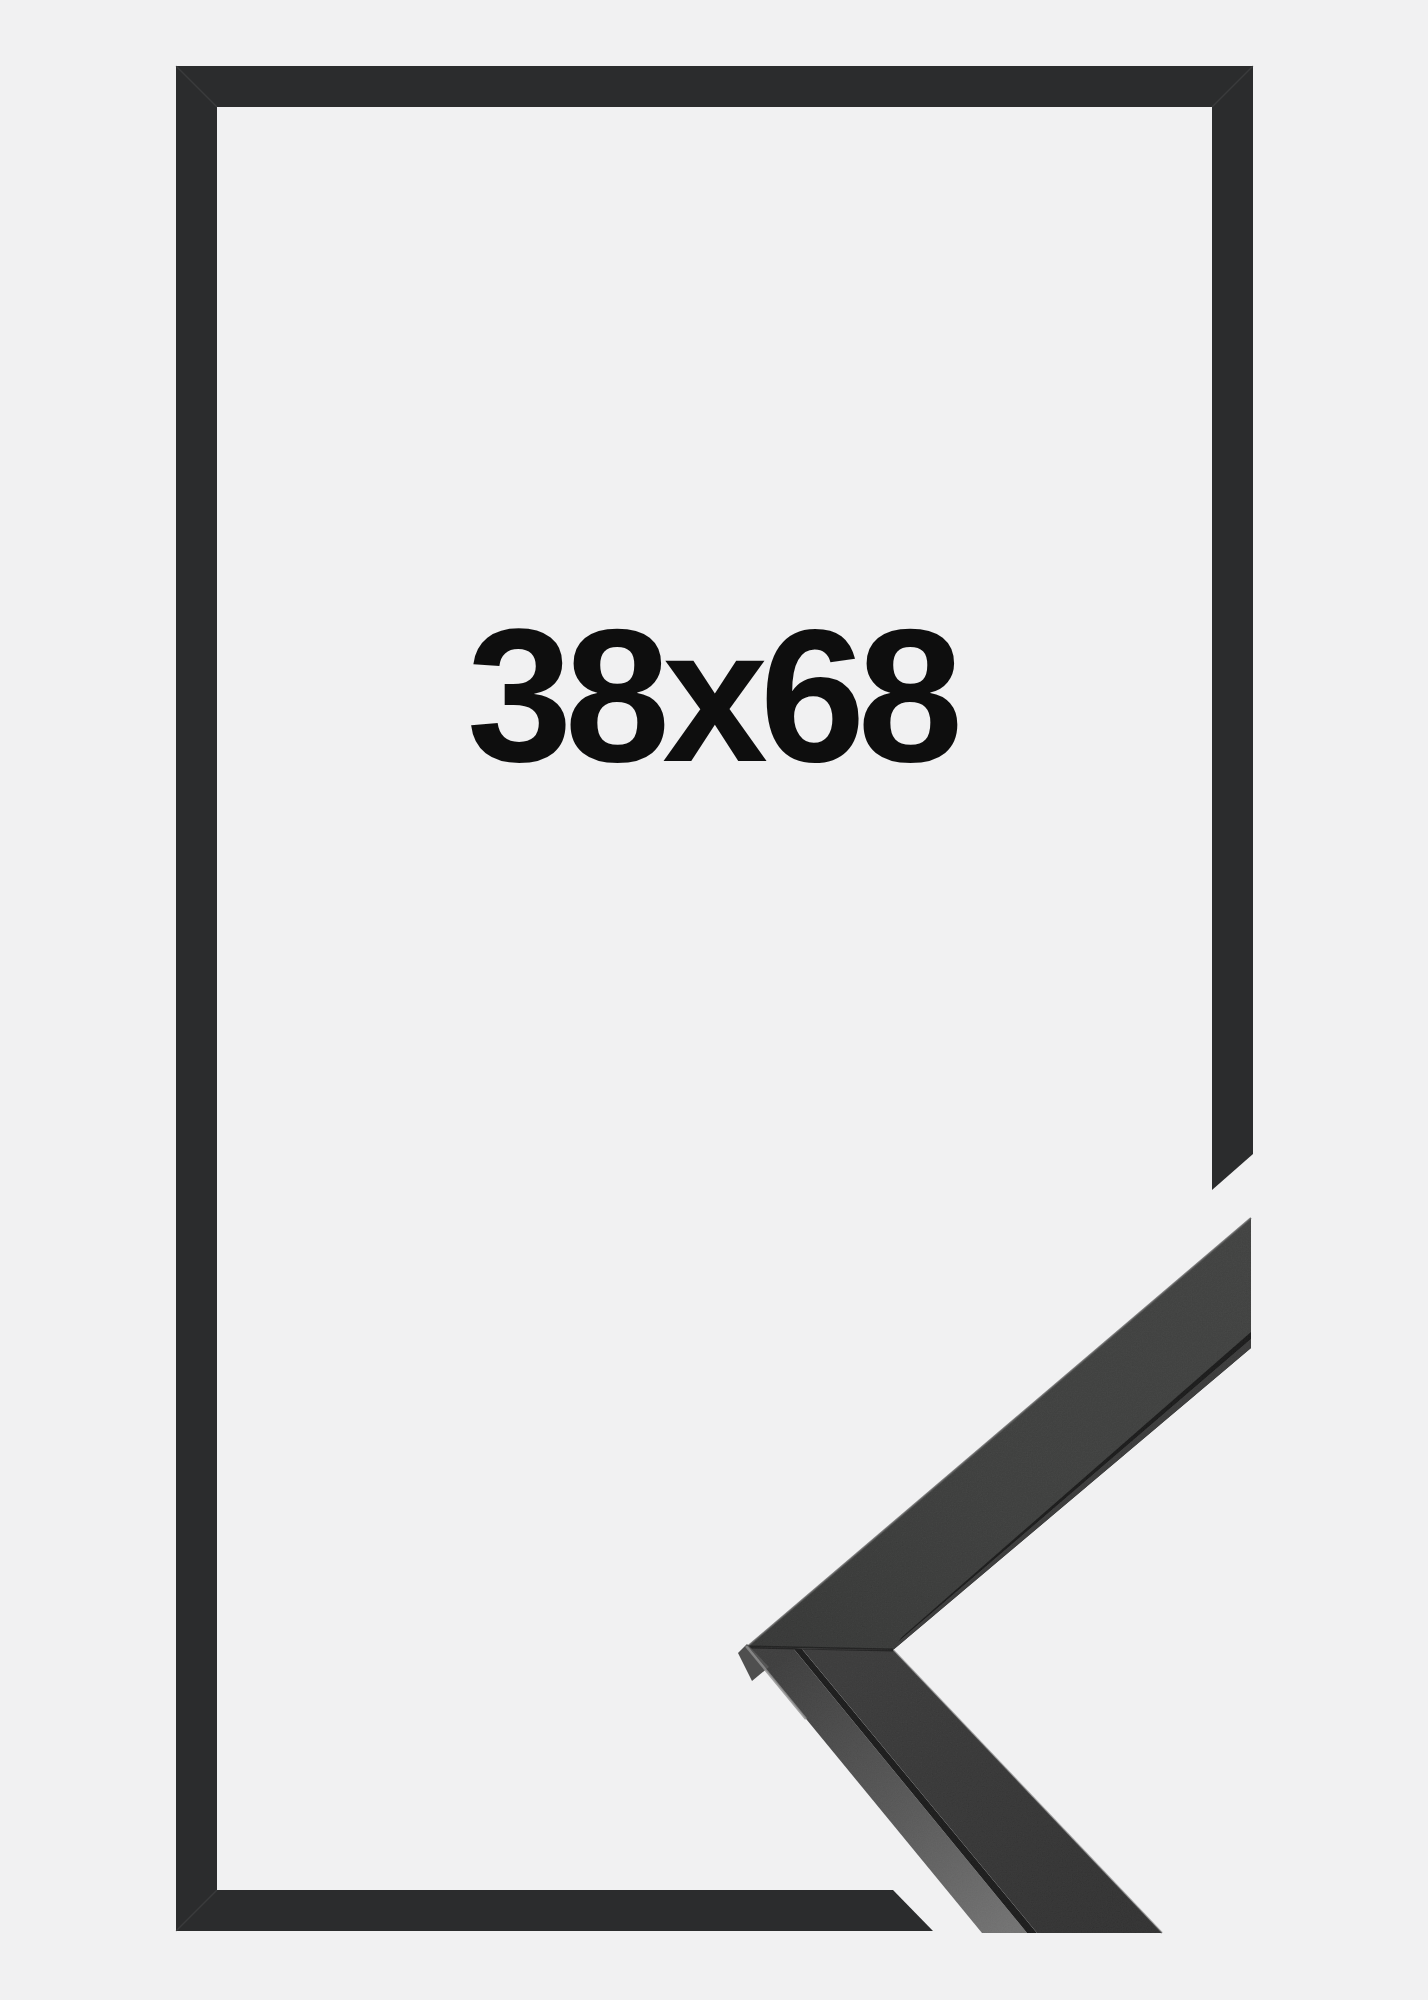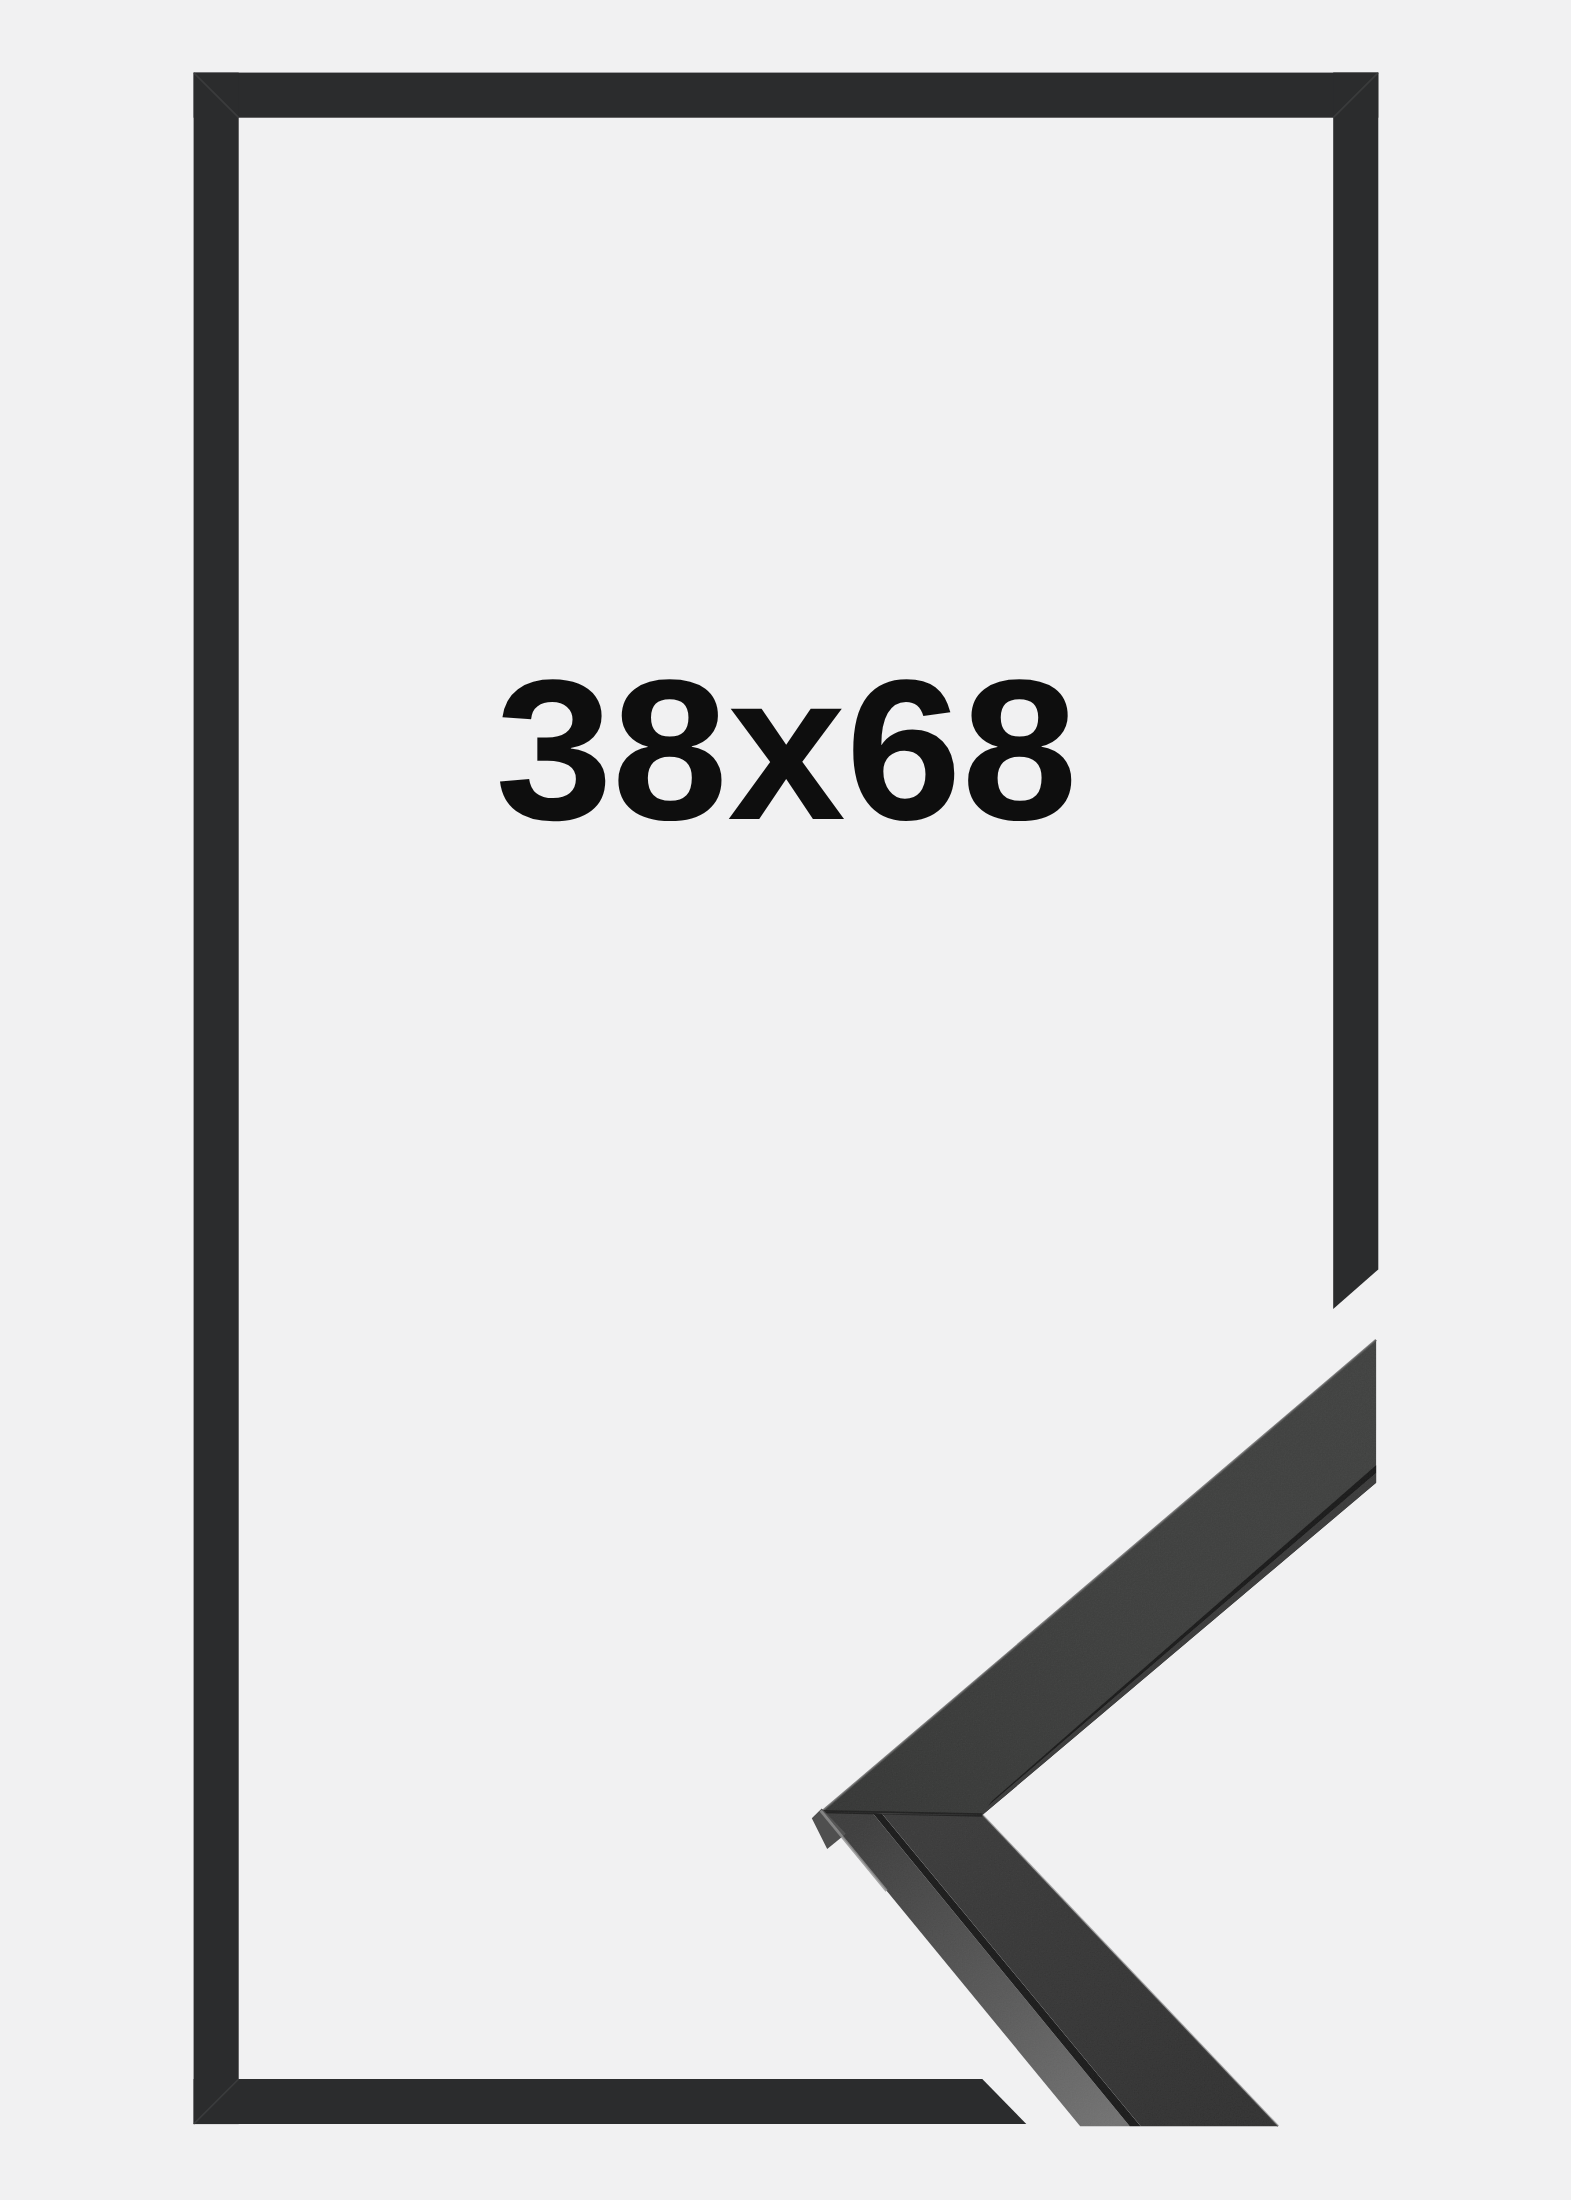--- a/index.html
+++ b/index.html
@@ -6,21 +6,21 @@
     margin: 0;
     padding: 0;
     background: #ffffff;
   }
   .stage {
     position: relative;
     width: 1428px;
     height: 2000px;
     background: var(--background, #f1f1f2);
     overflow: hidden;
-    font-family: Liberation Mono, monospace;
+    font-family: Liberation Sans, sans-serif;
   }
   .stage svg {
     position: absolute;
     inset: 0;
     display: block;
   }
   .size-label {
     position: absolute;
     left: 711px;
     top: 699px;

